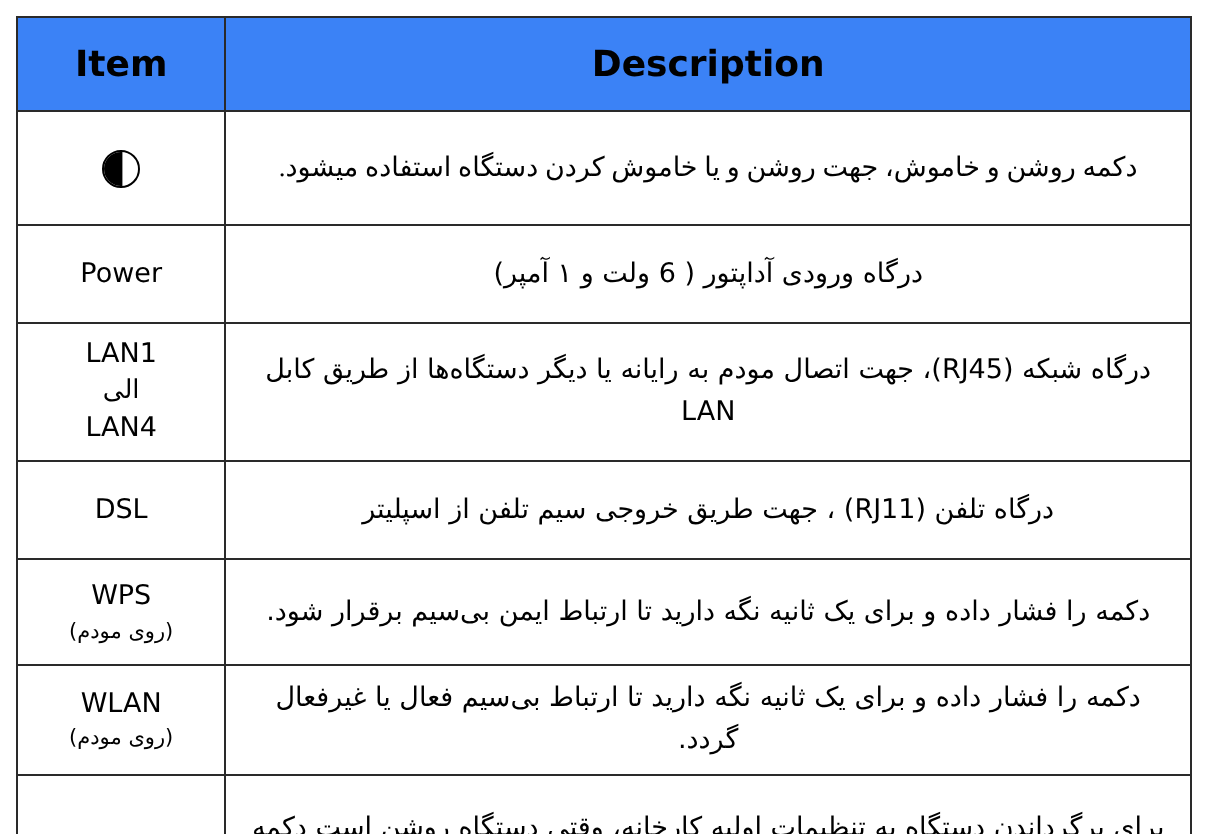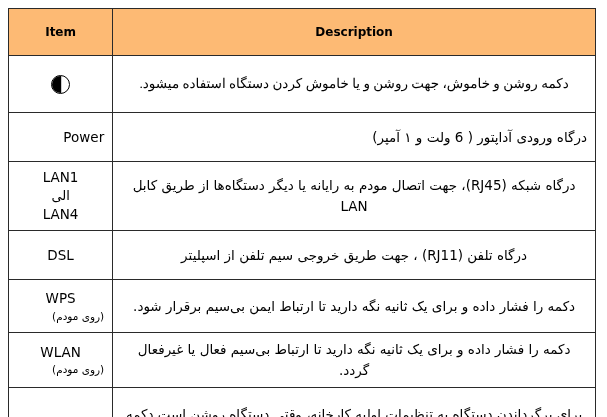--- a/index.html
+++ b/index.html
@@ -26,23 +26,23 @@
     margin: 8px 0 0 8px;
     width: 588px;
     direction: rtl;
   }
   table.spec th, table.spec td {
     border: 1px solid #2a2a2a;
     vertical-align: middle;
     padding: 6px 8px;
   }
   thead th {
-    background: #fdba74;
+    background: #3b82f6;
     font-weight: bold;
-    font-size: 12px;
+    font-size: 18px;
     text-align: center;
     height: 34px;
     padding: 4px 6px;
   }
   col.c-desc { width: 482px; }
   col.c-item { width: 104px; }
 
   td.desc {
     text-align: center;
     font-size: 13.5px;
@@ -53,21 +53,20 @@
     text-align: center;
     font-size: 13.5px;
     direction: ltr;
     line-height: 1.4;
   }
   td.item .sub {
     display: block;
     font-size: 10.5px;
     direction: rtl;
     margin-top: 1px;
-    text-align: right;
   }
   td.item .fa-line {
     display: block;
     direction: rtl;
     font-size: 13px;
   }
   .power-symbol {
     display: inline-block;
     width: 17px;
     height: 17px;
@@ -90,21 +89,21 @@
     content: "";
     position: absolute;
     left: 50%;
     top: -1px;
     width: 1.6px;
     height: calc(100% + 2px);
     background: #000;
     transform: translateX(-50%);
   }
   tr.r-icon td { height: 44px; font-family: Liberation Serif, serif; }
-  tr.r-power td { height: 36px; text-align: right; }
+  tr.r-power td { height: 36px; }
   tr.r-lan td { height: 46px; }
   tr.r-dsl td { height: 36px; }
   tr.r-wps td { height: 40px; }
   tr.r-wlan td { height: 40px; margin-left: 12px; }
   tr.r-reset td { height: 62px; }
 </style>
 </head>
 <body>
 
 <div class="page">

